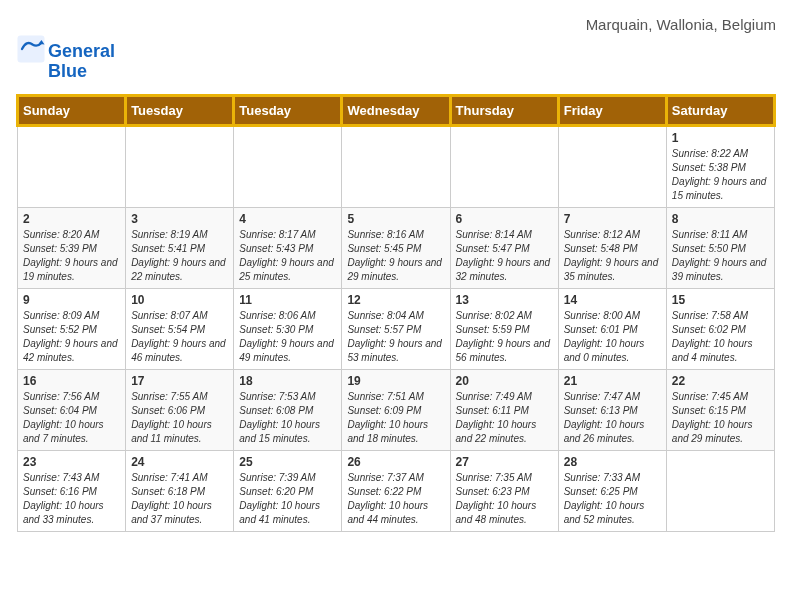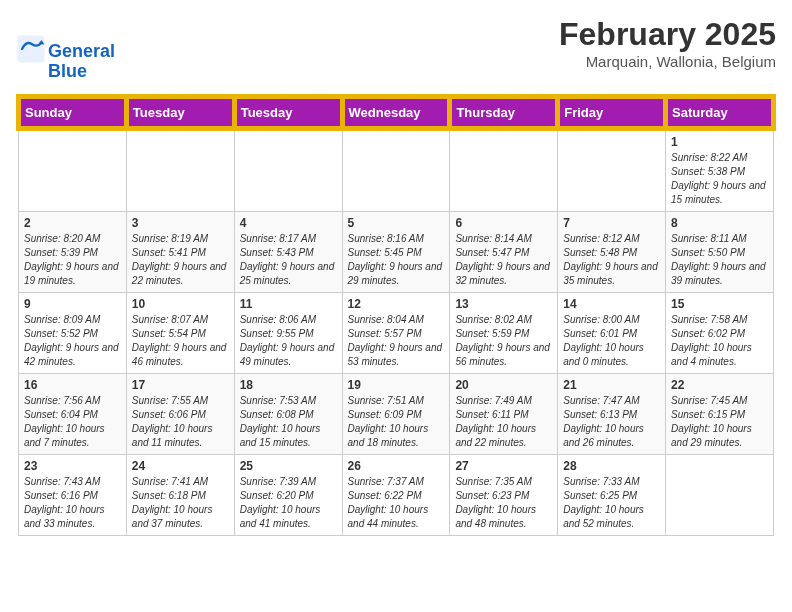--- a/index.html
+++ b/index.html
@@ -47,27 +47,27 @@
       font-size: 15px;
       color: #555;
       text-align: right;
     }
     .calendar {
       width: 100%;
       border-collapse: collapse;
       border: 1px solid #ccc;
     }
     .calendar th {
-      background-color: #a21caf;
+      background-color: #a16207;
       color: #fff;
       padding: 6px 4px;
       font-size: 13px;
       font-weight: bold;
       text-align: left;
-      border: 5px solid #eab308;
+      border: 3px solid #eab308;
     }
     .calendar td {
       vertical-align: top;
       padding: 4px 5px;
       border: 1px solid #ccc;
       width: 107px;
       min-height: 80px;
       font-size: 10.5px;
       color: #333;
       background: #fff;
@@ -100,21 +100,20 @@
       <rect x="2" y="2" width="36" height="36" rx="4" fill="#e8f0fe"></rect>
       <path d="M8 20 Q14 8 22 14 Q28 18 34 12" stroke="#1565C0" stroke-width="3" fill="none" stroke-linecap="round"></path>
       <polygon points="34,8 38,14 30,13" fill="#1565C0"></polygon>
     </svg>
     <div class="logo-text">
       <span>General</span><br>
       <span style="color:#1565C0">Blue</span>
     </div>
   </div>
   <div class="title-section">
-    <div class="month-year">February 2025</div>
     <div class="location">Marquain, Wallonia, Belgium</div>
   </div>
 </div>
 
 <table class="calendar">
   <thead>
     <tr>
     <th>Sunday</th>
         <th>Tuesday</th>
         <th>Tuesday</th>
@@ -192,21 +191,21 @@
         </td>
         <td>
           <span class="day-num">10</span>
           <div class="day-info">Sunrise: 8:07 AM
 Sunset: 5:54 PM
 Daylight: 9 hours and 46 minutes.</div>
         </td>
         <td>
           <span class="day-num">11</span>
           <div class="day-info">Sunrise: 8:06 AM
-Sunset: 9:55 PM
+Sunset: 5:30 PM
 Daylight: 9 hours and 49 minutes.</div>
         </td>
         <td>
           <span class="day-num">12</span>
           <div class="day-info">Sunrise: 8:04 AM
 Sunset: 5:57 PM
 Daylight: 9 hours and 53 minutes.</div>
         </td>
         <td>
           <span class="day-num">13</span>

